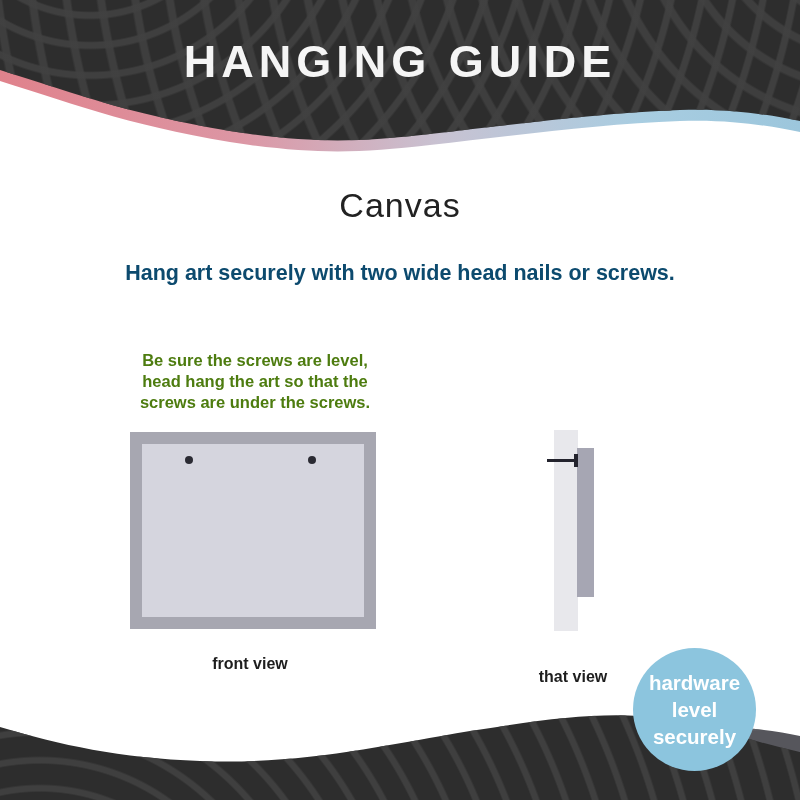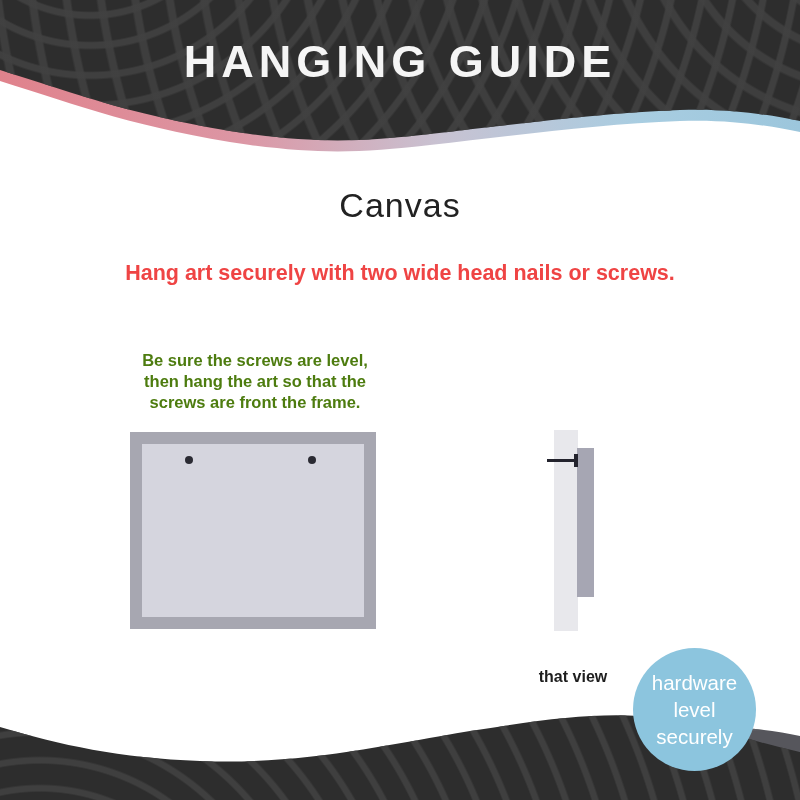--- a/index.html
+++ b/index.html
@@ -40,21 +40,21 @@
     letter-spacing: 1px;
     color: #222;
   }
   .subtitle {
     position: absolute;
     top: 261px; left: 0;
     width: 800px;
     text-align: center;
     font-size: 21.5px;
     font-weight: 600;
-    color: #ef4444;
+    color: #0c4a6e;
   }
   .instruction {
     position: absolute;
     font-size: 16.5px;
     font-weight: 600;
     line-height: 21px;
     text-align: center;
     color: #4d7c0f;
   }
   .instruction-front { top: 350px; left: 120px; width: 270px; }
@@ -129,21 +129,21 @@
     border-radius: 50%;
     background: #8cc5de;
     z-index: 5;
     display: flex;
     flex-direction: column;
     justify-content: center;
     align-items: center;
     text-align: center;
     color: #ffffff;
     font-size: 20.5px;
-    font-weight: 400;
+    font-weight: 700;
     line-height: 27px;
   }
 </style>
 </head>
 <body>
 
 <div class="page">
 
   <svg class="header-svg" width="800" height="170" viewBox="0 0 800 170">
     <defs>
@@ -183,30 +183,31 @@
   </svg>
 
   <div class="page-title">HANGING GUIDE</div>
 
   <div class="product-title">Canvas</div>
 
   <div class="subtitle">Hang art securely with two wide head nails or screws.</div>
 
   <div class="instruction instruction-front">
     <div>Be sure the screws are level,</div>
-    <div>then hang the art so that the</div>
-    <div>screws are front the frame.</div>
+    <div>head hang the art so that the</div>
+    <div>screws are under the screws.</div>
   </div>
 
 
   <div class="frame-front">
     <div class="canvas-surface"></div>
     <div class="screw-dot screw-left"></div>
     <div class="screw-dot screw-right"></div>
   </div>
+  <div class="caption caption-front">front view</div>
 
   <div class="wall-bar"></div>
   <div class="frame-side-bar"></div>
   <div class="nail-shaft"></div>
   <div class="nail-head"></div>
   <div class="caption caption-side">that view</div>
 
   <div class="badge">
     <div>hardware</div>
     <div>level</div>

